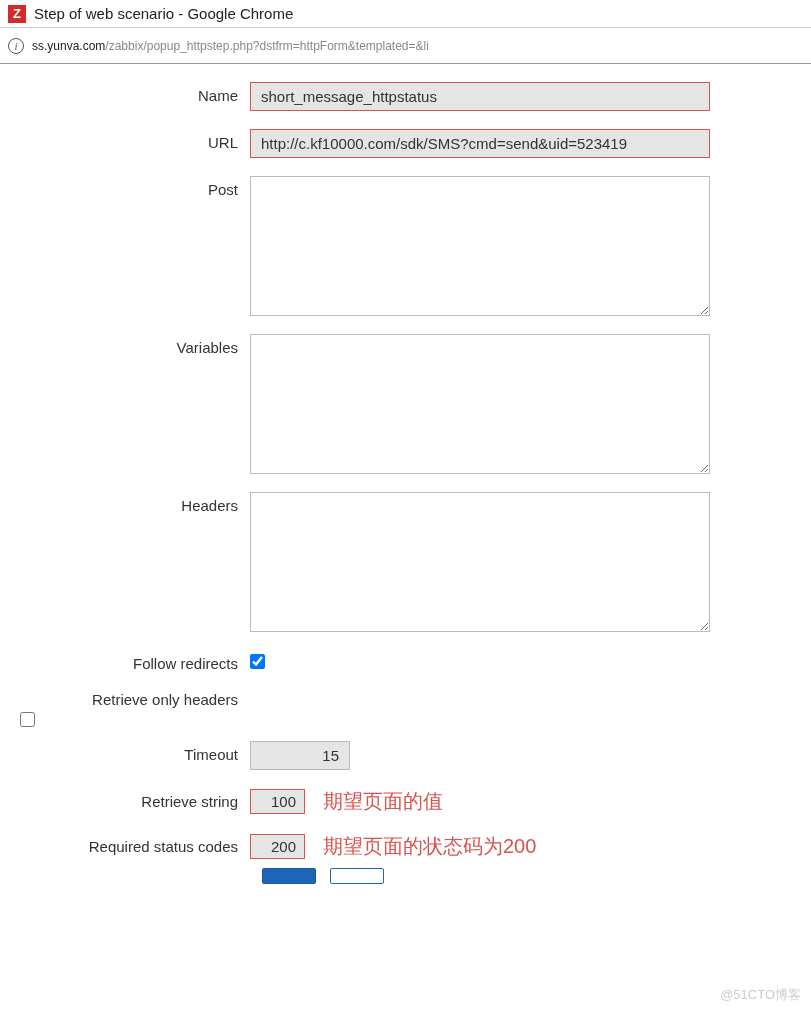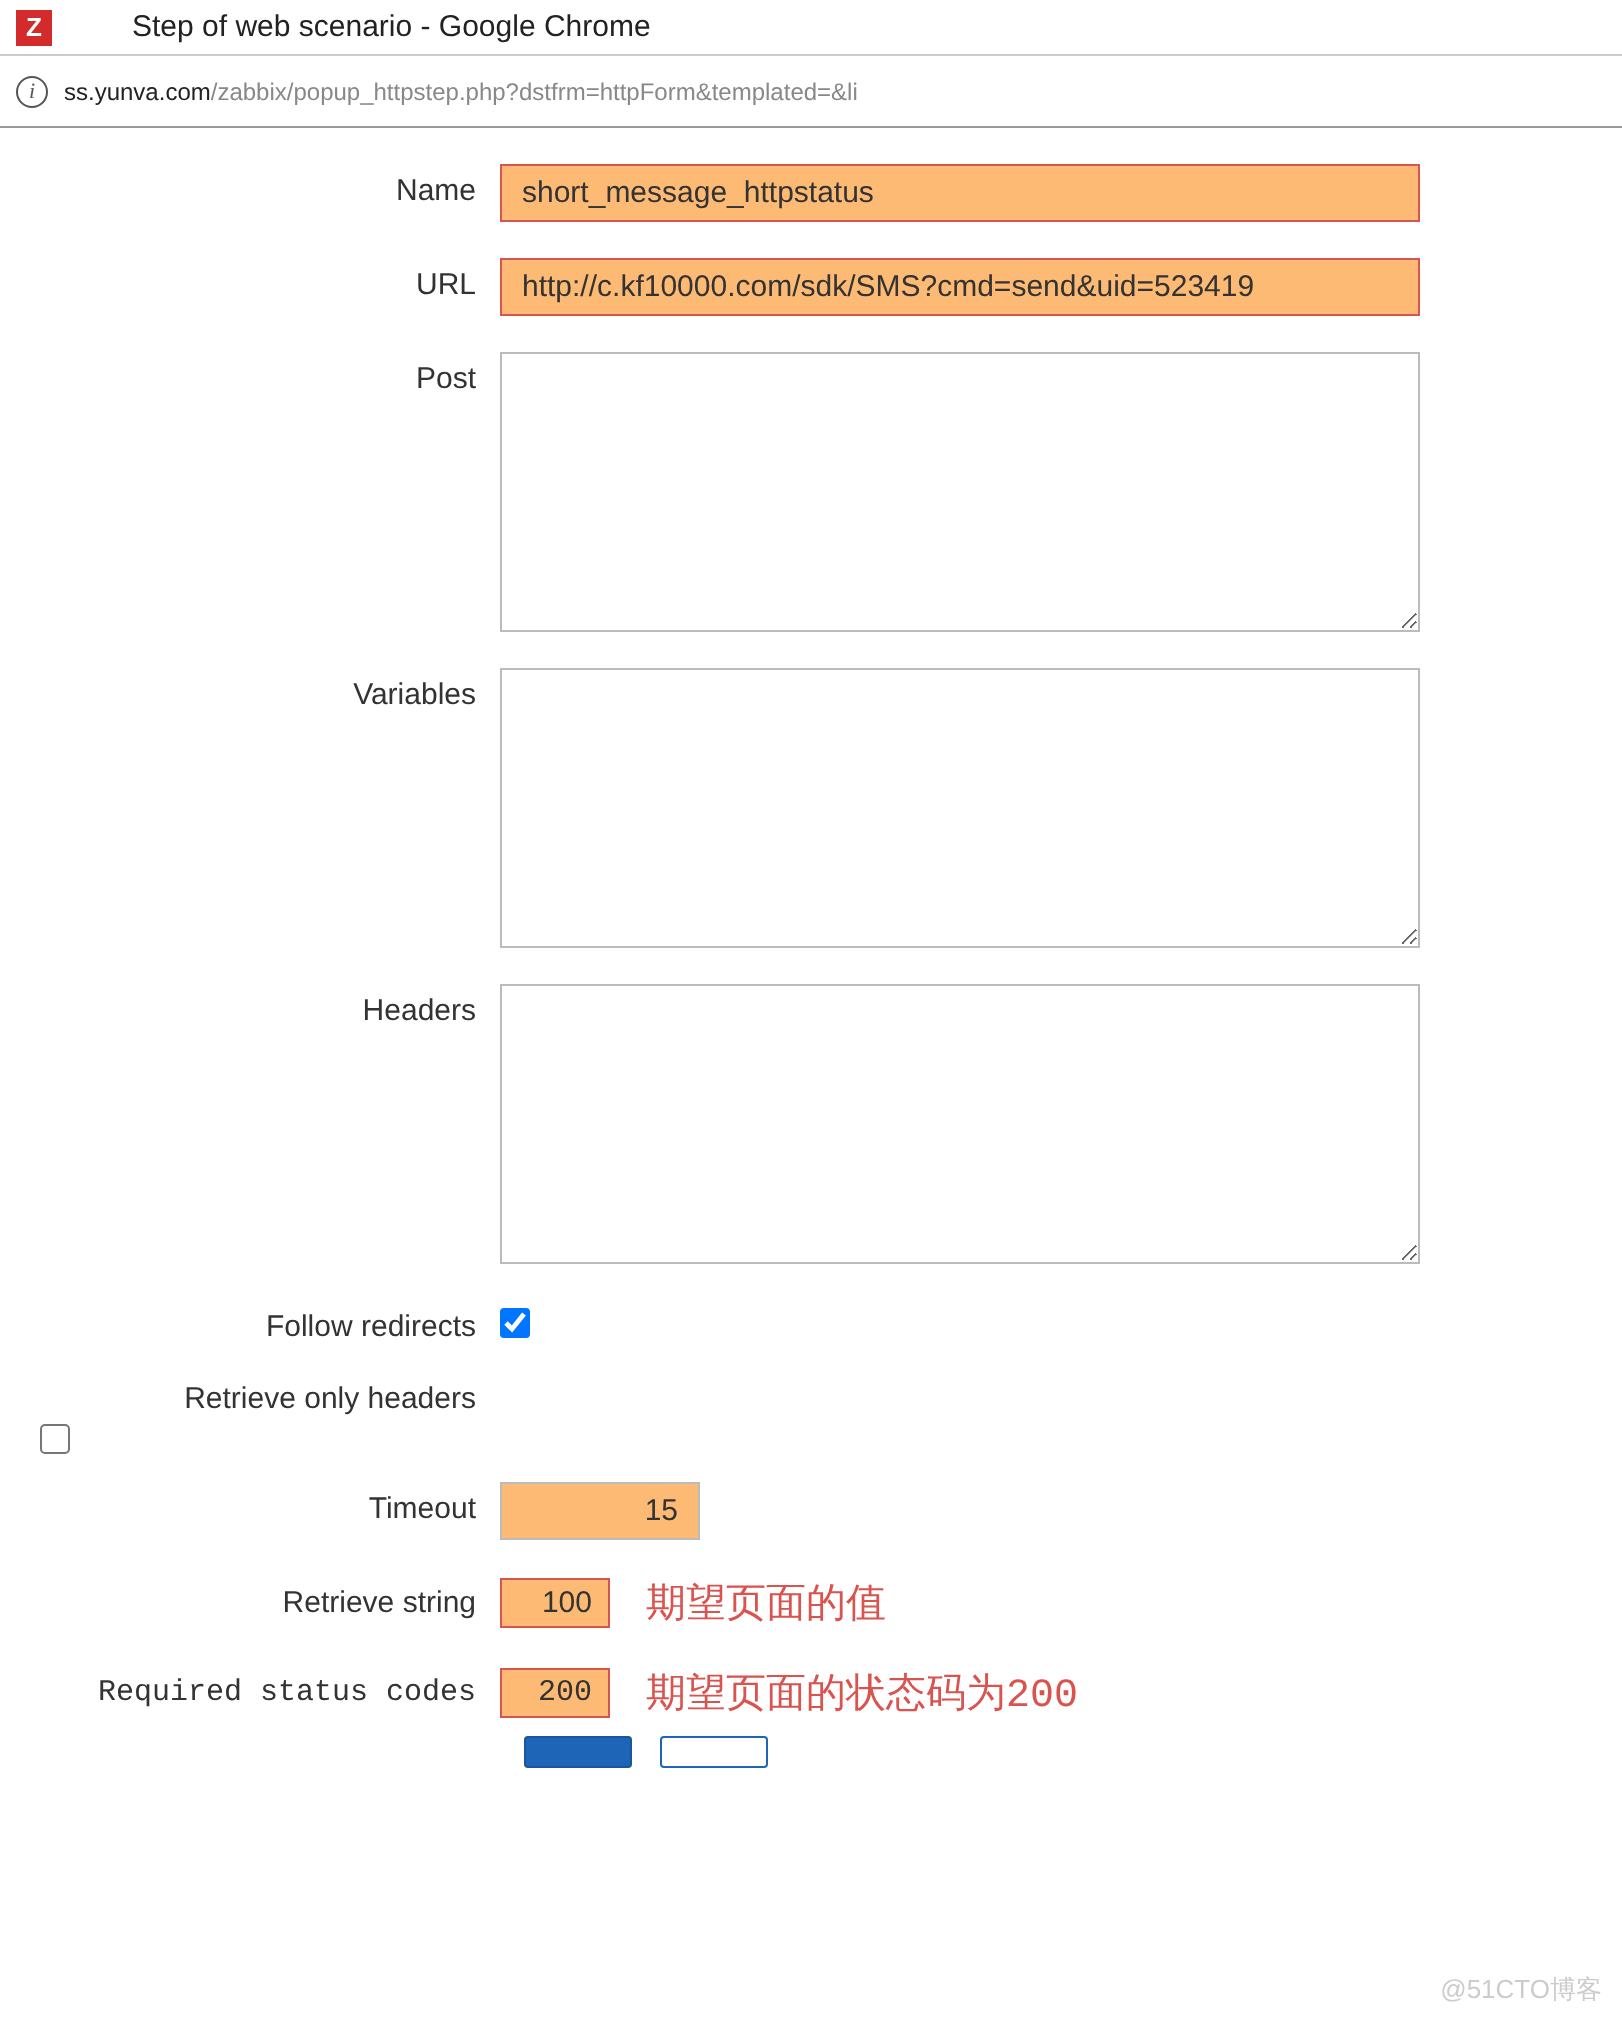--- a/index.html
+++ b/index.html
@@ -28,21 +28,20 @@
       font-weight: bold;
       font-size: 13px;
       display: flex;
       align-items: center;
       justify-content: center;
       margin-right: 8px;
     }
     .titlebar .title {
       font-size: 15px;
       color: #222;
-      margin-left: 32px;
     }
     .addressbar {
       display: flex;
       align-items: center;
       padding: 6px 8px;
       border-bottom: 1px solid #999;
       background: #fff;
       height: 36px;
       color: #555;
     }
@@ -87,21 +86,21 @@
     .form-row .field {
       flex: 1;
       display: flex;
       align-items: center;
     }
     .text-input {
       border: 1px solid #bbb;
       padding: 5px 10px;
       font-size: 15px;
       color: #333;
-      background: #fdba74;
+      background: #e5e5e5;
       font-family: inherit;
     }
     .text-input.wide { width: 460px; }
     .text-input.num { width: 100px; text-align: right; }
     .text-input.small { width: 55px; text-align: right; padding: 3px 8px; }
     .textarea {
       border: 1px solid #bbb;
       padding: 5px 8px;
       font-size: 15px;
       width: 460px;
@@ -227,21 +226,21 @@
   </div>
 
   <div class="form-row">
     <div class="label">Retrieve string</div>
     <div class="field">
       <input type="text" class="text-input small highlight-red" value="100" style="">
       <span class="annot">期望页面的值</span>
     </div>
   </div>
 
-  <div class="form-row" style="margin-bottom:6px;font-family:Liberation Mono, monospace;">
+  <div class="form-row" style="margin-bottom:6px;">
     <div class="label">Required status codes</div>
     <div class="field">
       <input type="text" class="text-input small highlight-red" value="200" style="">
       <span class="annot">期望页面的状态码为200</span>
     </div>
   </div>
 
   <div class="buttons-row">
     <button class="btn btn-primary"></button>
     <button class="btn btn-secondary"></button>

